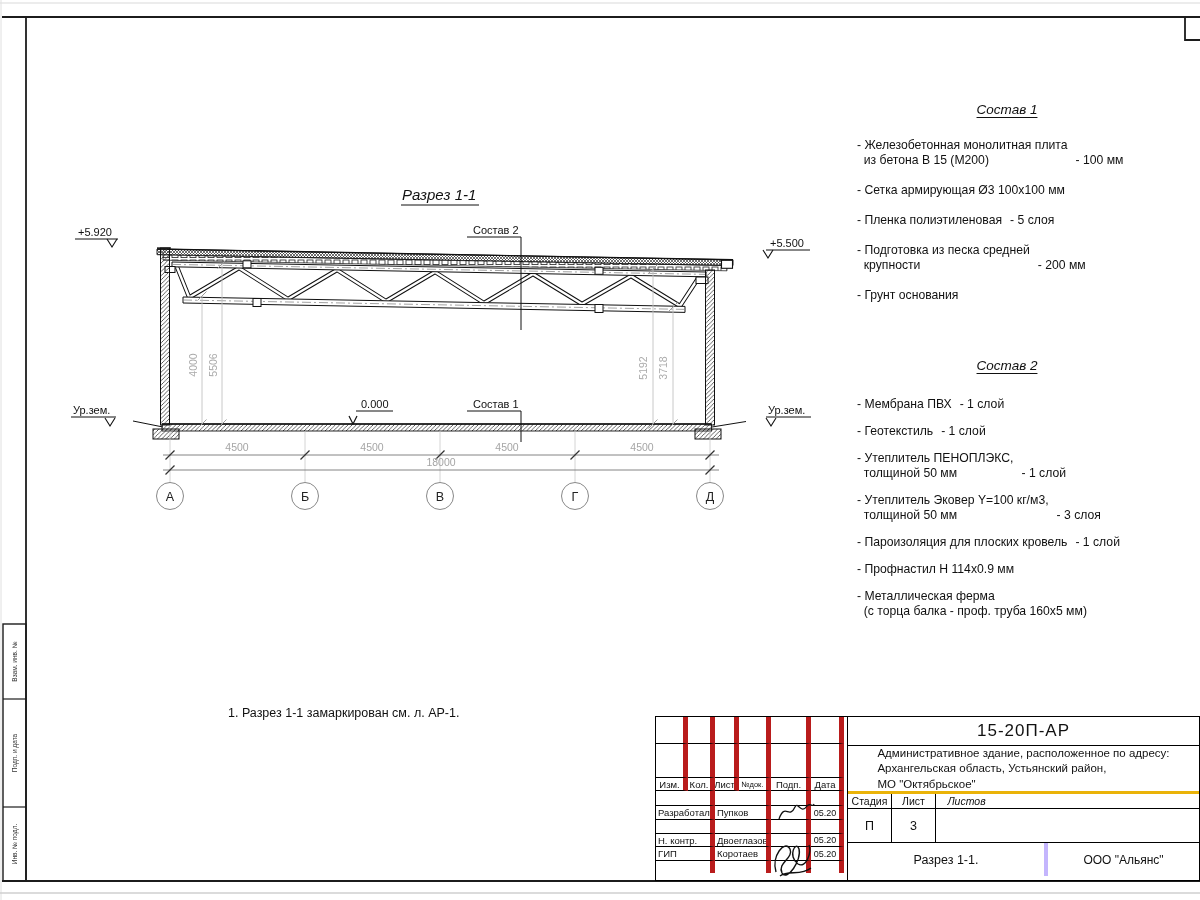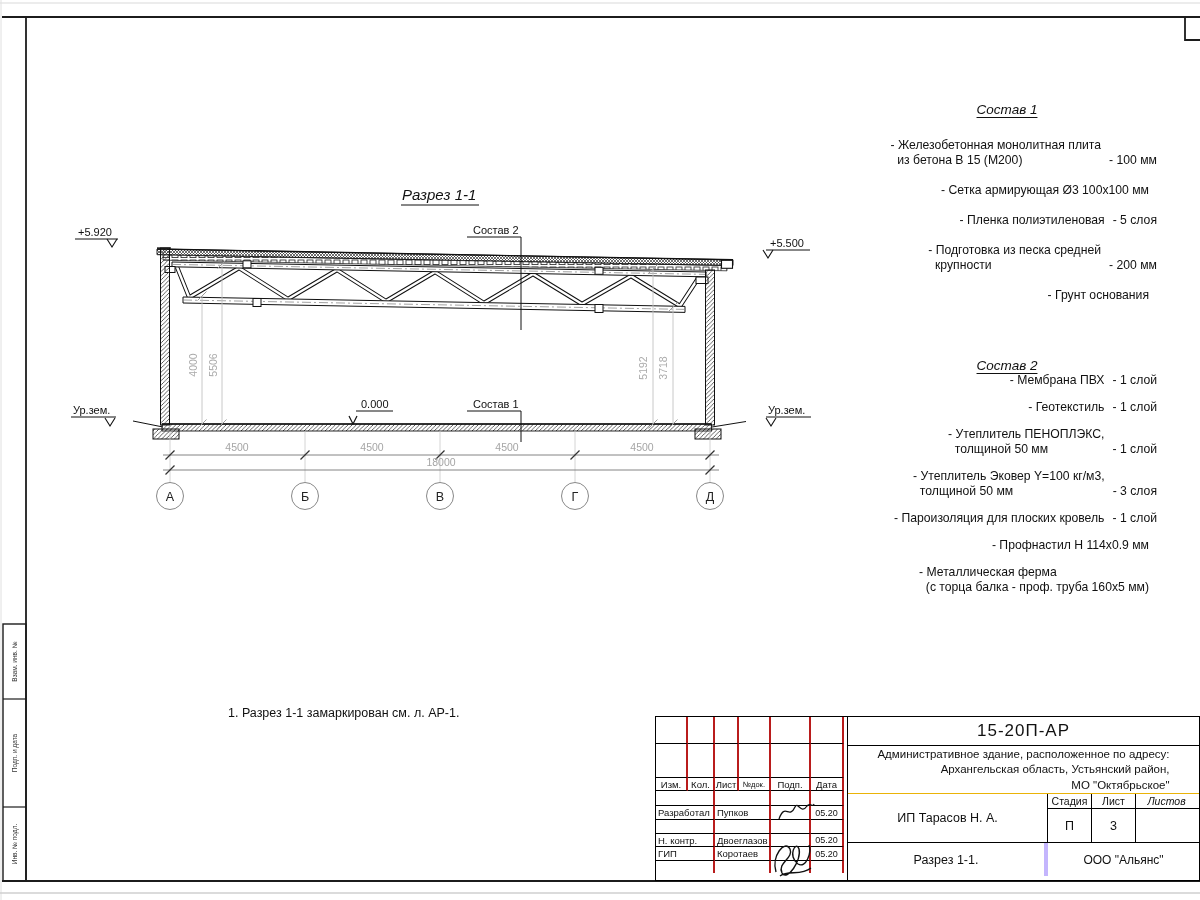--- a/index.html
+++ b/index.html
@@ -6,44 +6,44 @@
   *{box-sizing:border-box;}
   body{font-family:"Liberation Sans", sans-serif;color:#111;}
   .sheet{position:relative;width:1200px;height:900px;background:#fff;overflow:hidden;}
   .abs{position:absolute;}
   svg text{font-family:"Liberation Sans", sans-serif;}
 
   
   .sostav{position:absolute;width:300px;}
   .s-title{text-align:center;font-style:italic;font-size:13.5px;text-decoration:underline;text-underline-offset:3px;color:#111;}
   #sostav1 .s-items{margin-top:21px;}
-  #sostav2 .s-items{}
-  .s-item{display:flex;justify-content:flex-end;align-items:flex-end;font-size:12.2px;line-height:15px;}
+  #sostav2 .s-items{margin-top:24px;}
+  .s-item{display:flex;justify-content:flex-start;align-items:flex-end;font-size:12.2px;line-height:15px;}
   #sostav1 .s-item{margin-bottom:15px;}
   #sostav2 .s-item{margin-bottom:12px;}
   .s-name{white-space:pre-line;}
   .s-val{white-space:nowrap;padding-left:8px;}
 
   .note{position:absolute;left:228px;top:706px;font-size:12.5px;}
 
   
   .tb-left{position:absolute;left:655px;top:716px;width:192px;height:165px;
     display:grid;border:1.6px solid #000;border-right:none;
     grid-template-columns:32px 27px 24px 32px 40px 33px;
     grid-template-rows:27px 34px 13px 15px 14px 14px 13px 14px 12px;}
-  .tb-left div{border-right:2px solid #b91c1c;border-bottom:1px solid #000;
+  .tb-left div{border-right:5px solid #b91c1c;border-bottom:1px solid #000;
     font-size:9.5px;display:flex;align-items:center;justify-content:center;overflow:hidden;white-space:nowrap;text-align:center;}
   .tb-left .c2{grid-column:span 2;justify-content:flex-start;padding-left:2px;}
   .tb-left .nd{font-size:7.5px;}
   .tb-left .lastrow{border-bottom:none;}
   .tb-right{position:absolute;left:847px;top:716px;width:353px;height:165px;border:1.6px solid #000;}
   .tb-doc{height:29.4px;border-bottom:1px solid #000;display:flex;align-items:center;justify-content:center;
     font-size:17px;letter-spacing:1px;}
-  .tb-project{height:48px;border-bottom:1px solid #eab308;display:flex;align-items:center;justify-content:center;
-    font-size:11.5px;line-height:15.3px;text-align:right;white-space:pre-line;}
+  .tb-project{height:48px;border-bottom:3px solid #eab308;display:flex;align-items:center;justify-content:center;
+    font-size:11.5px;line-height:15.3px;text-align:left;white-space:pre-line;}
   .tb-mid{height:49px;border-bottom:1px solid #000;display:flex;}
   .tb-client{width:200px;border-right:1px solid #000;display:flex;align-items:center;justify-content:center;font-size:12.5px;}
   .tb-stage-block{flex:1;display:flex;flex-direction:column;}
   .tb-stage-head{height:15px;display:flex;border-bottom:1px solid #000;}
   .tb-stage-head div{flex:0 0 auto;display:flex;align-items:center;justify-content:center;font-size:10.5px;border-right:1px solid #000;}
   .tb-stage-vals{flex:1;display:flex;}
   .tb-stage-vals div{display:flex;align-items:center;justify-content:center;font-size:12.5px;border-right:1px solid #000;}
   .w44{width:44px;} .wrest{width:61px;border-right:none !important;font-style:italic;}
   .tb-bottom{height:33px;display:flex;}
   .tb-sheet-title{width:200px;border-right:4px solid #c4b5fd;display:flex;align-items:center;justify-content:center;font-size:12.5px;}
@@ -356,21 +356,20 @@
       <div class="lastrow"></div>
       <div class="lastrow"></div>
   </div>
 
   <div class="tb-right">
     <div class="tb-doc">15-20П-АР</div>
     <div class="tb-project">Административное здание, расположенное по адресу:
 Архангельская область, Устьянский район,
 МО "Октябрьское"</div>
     <div class="tb-mid">
-      <div class="tb-client">ИП Тарасов Н. А.</div>
       <div class="tb-stage-block">
         <div class="tb-stage-head">
           <div class="w44">Стадия</div>
           <div class="w44">Лист</div>
           <div class="wrest">Листов</div>
         </div>
         <div class="tb-stage-vals">
           <div class="w44">П</div>
           <div class="w44">3</div>
           <div class="wrest"></div>

